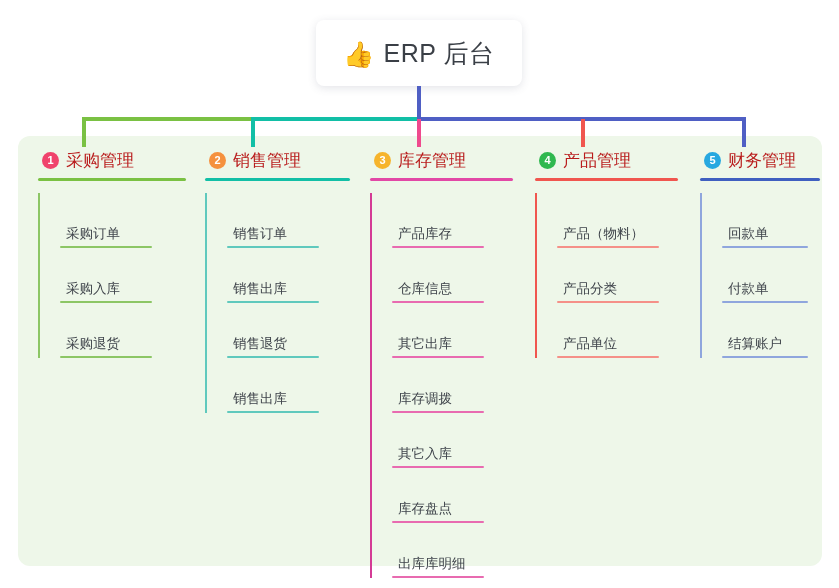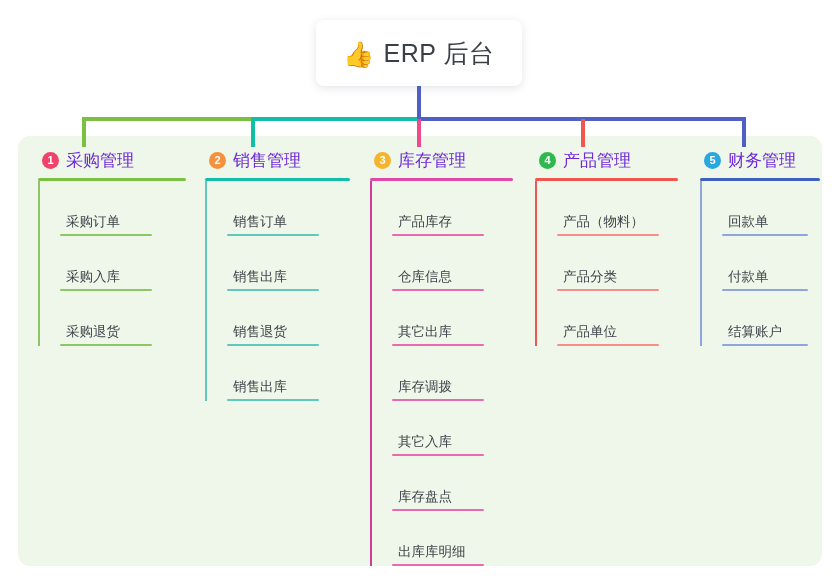--- a/index.html
+++ b/index.html
@@ -86,31 +86,31 @@
     border-radius: 50%;
     color: #ffffff;
     font-size: 11px;
     line-height: 17px;
     text-align: center;
     font-weight: bold;
     flex: 0 0 auto;
   }
   .col-title {
     font-size: 17px;
-    color: #6d28d9;
+    color: #b91c1c;
   }
   .header-rule {
     height: 3px;
     border-radius: 2px;
     margin-top: 5px;
   }
 
   .leaves {
     position: relative;
-    margin-top: 0;
+    margin-top: 12px;
   }
   .spine {
     position: absolute;
     left: 0;
     top: 0;
     bottom: 0;
     width: 2px;
   }
   .leaf {
     position: relative;

